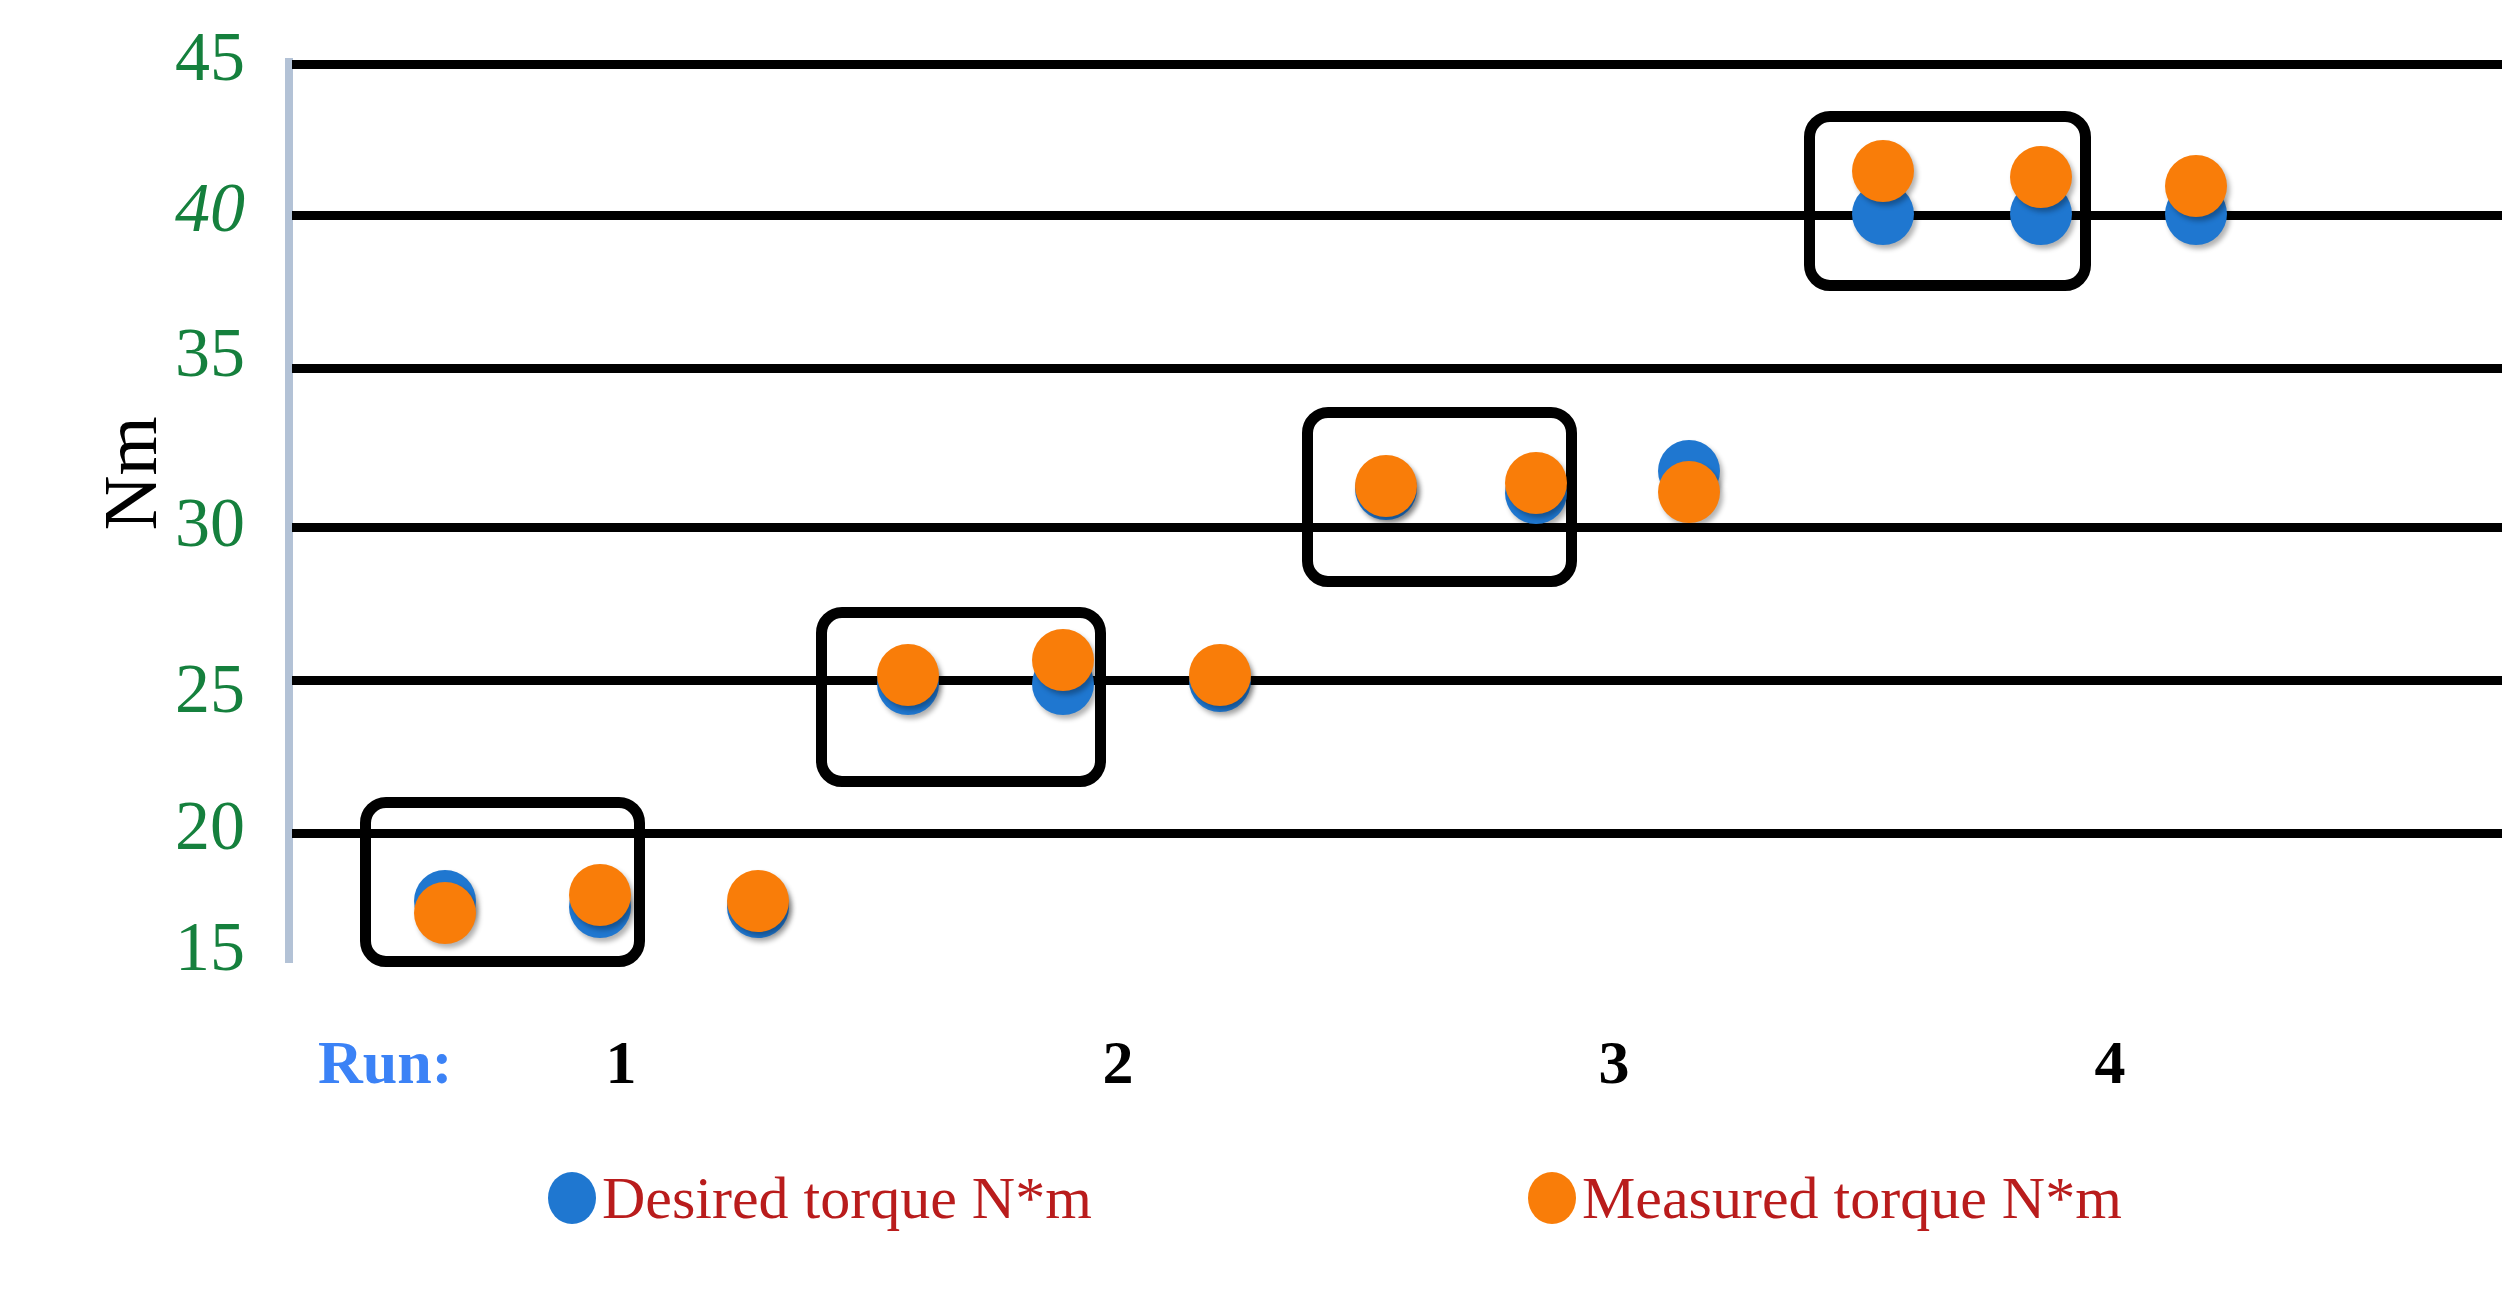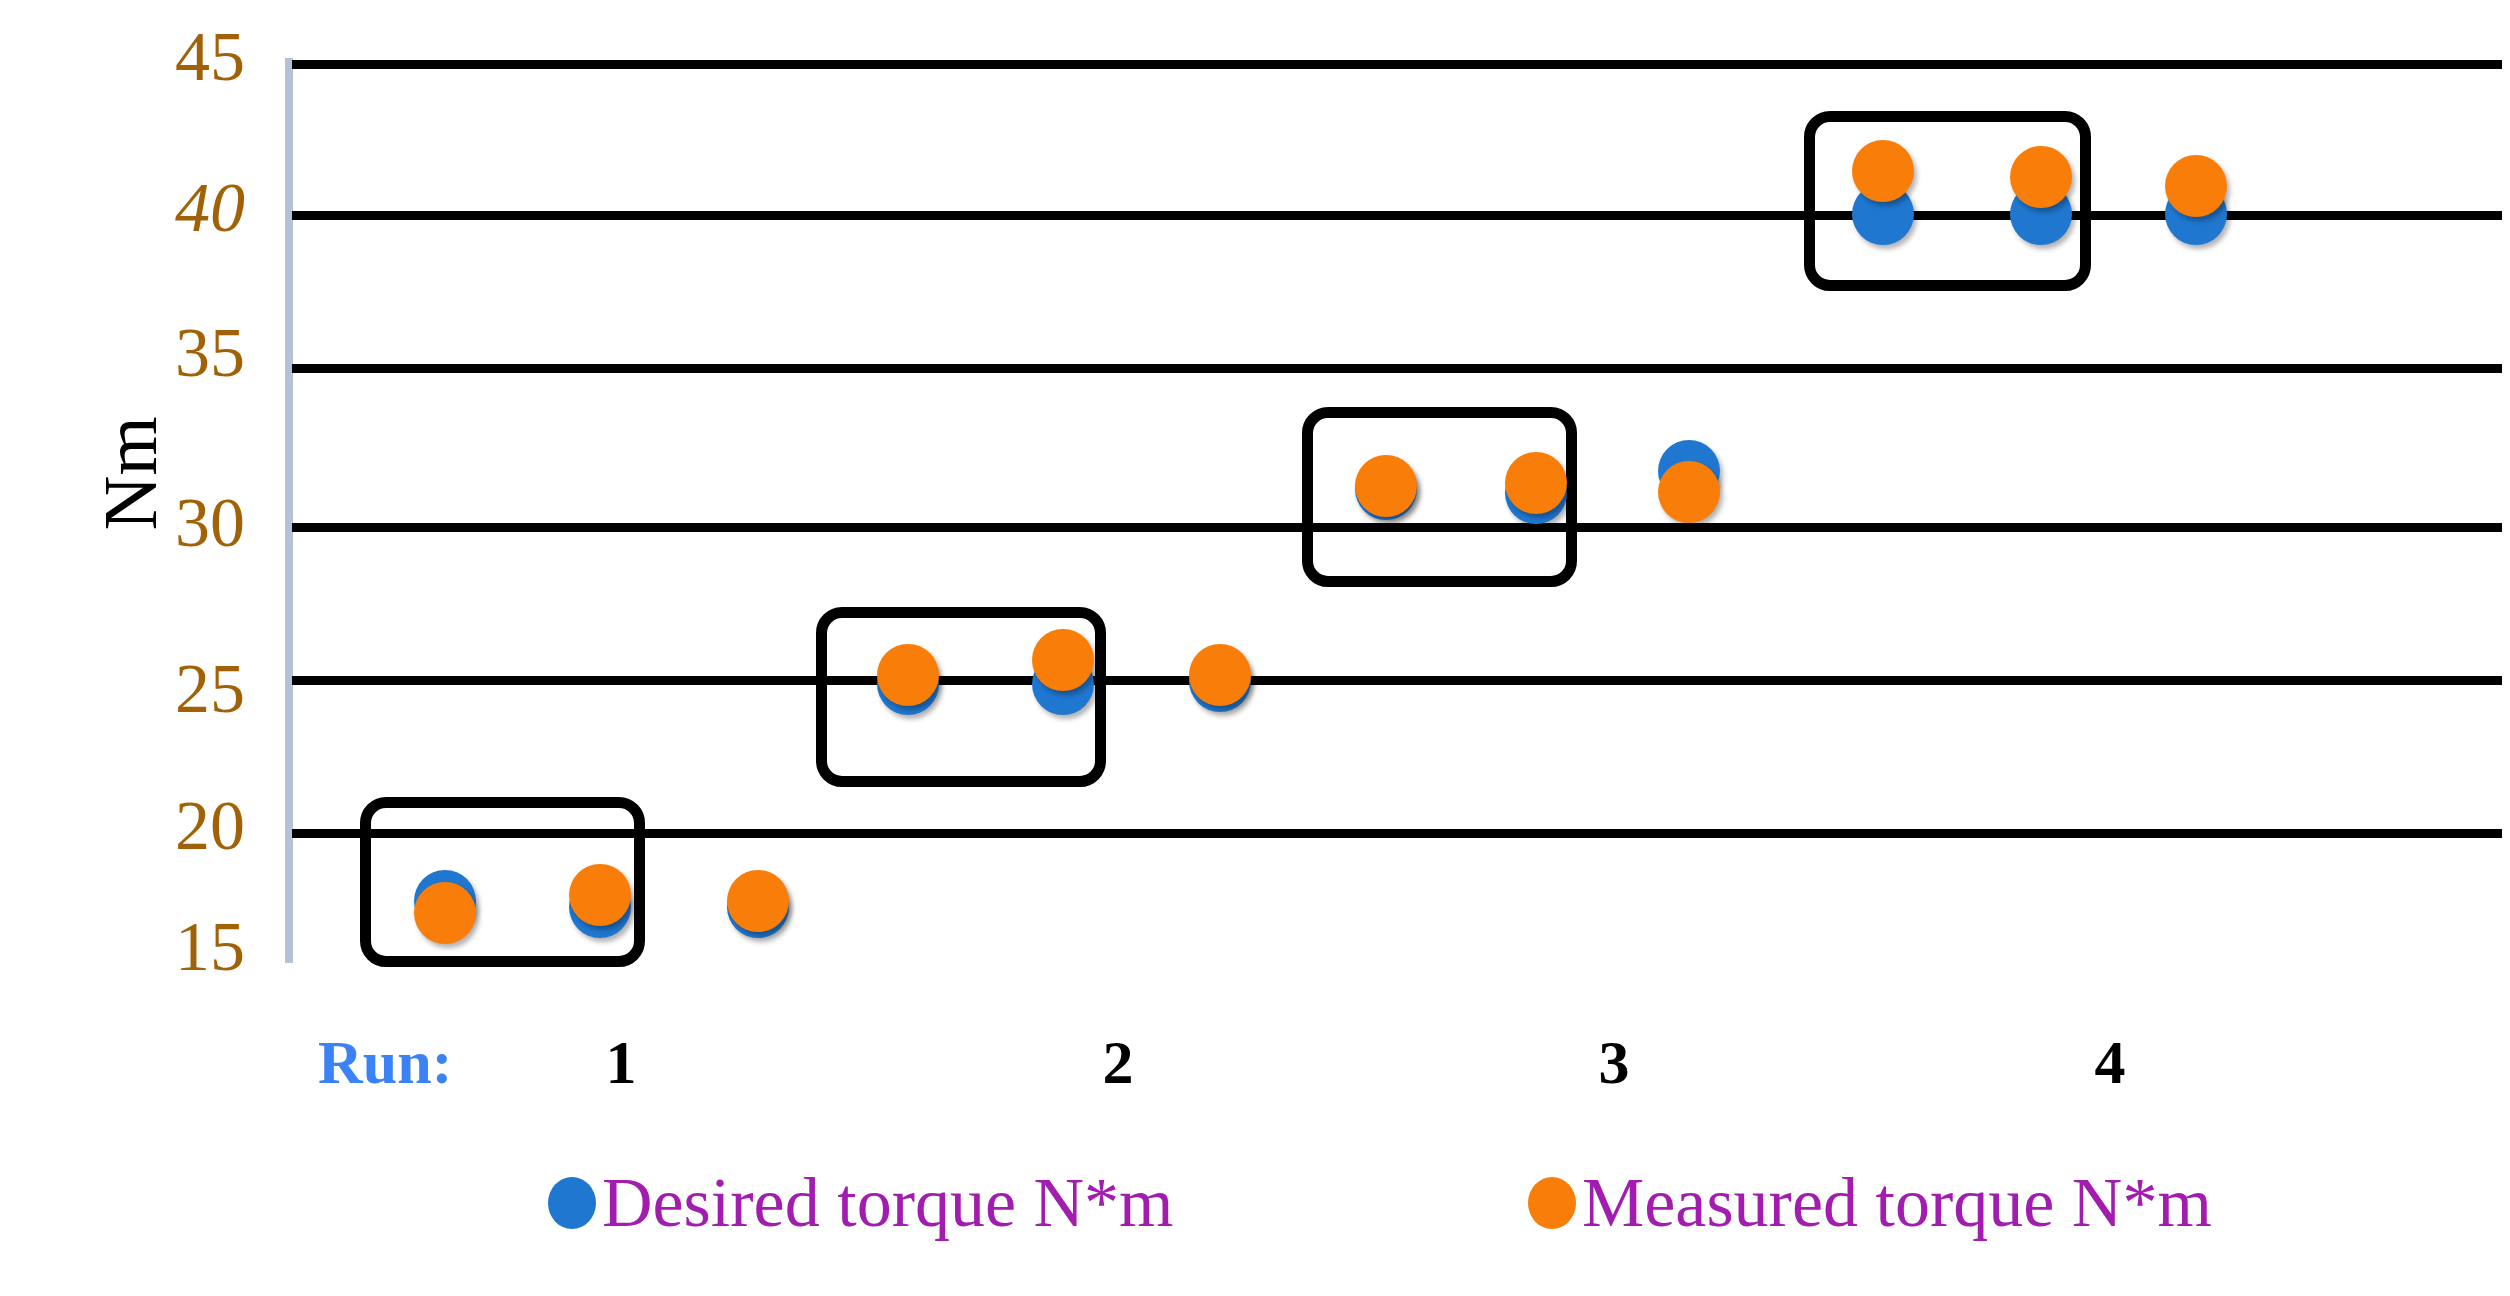--- a/index.html
+++ b/index.html
@@ -18,21 +18,21 @@
     letter-spacing:0px;
   }
 
   
   .ytick{
     position:absolute;
     right:2190px;            
     width:150px;
     text-align:right;
     font-size:70px;
-    color:#a16207;
+    color:#15803d;
     line-height:1;
   }
 
   
   #plot{
     position:absolute;
     left:292px; top:0px;
     width:2210px; height:1000px;
   }
   .gridline{
@@ -91,21 +91,21 @@
     display:flex; align-items:center;
     white-space:nowrap;
   }
   .legend-dot{
     width:48px; height:52px;
     border-radius:50%;
     margin-right:6px;
     flex:0 0 auto;
   }
   .legend-text{
-    font-size:70px; color:#a21caf; line-height:1;
+    font-size:60px; color:#b91c1c; line-height:1;
   }
 </style>
 </head>
 <body>
 
 <div id="root">
 
   <div class="ylabel">Nm</div>
 
   <div class="ytick" style="left:95px;  top:22px;">45</div>

